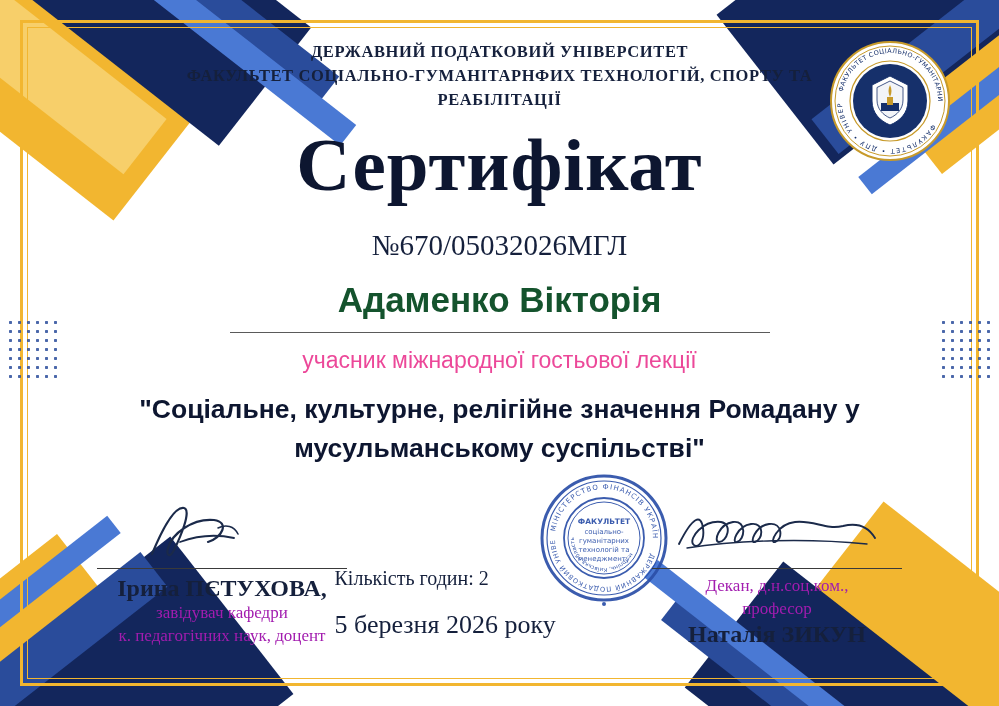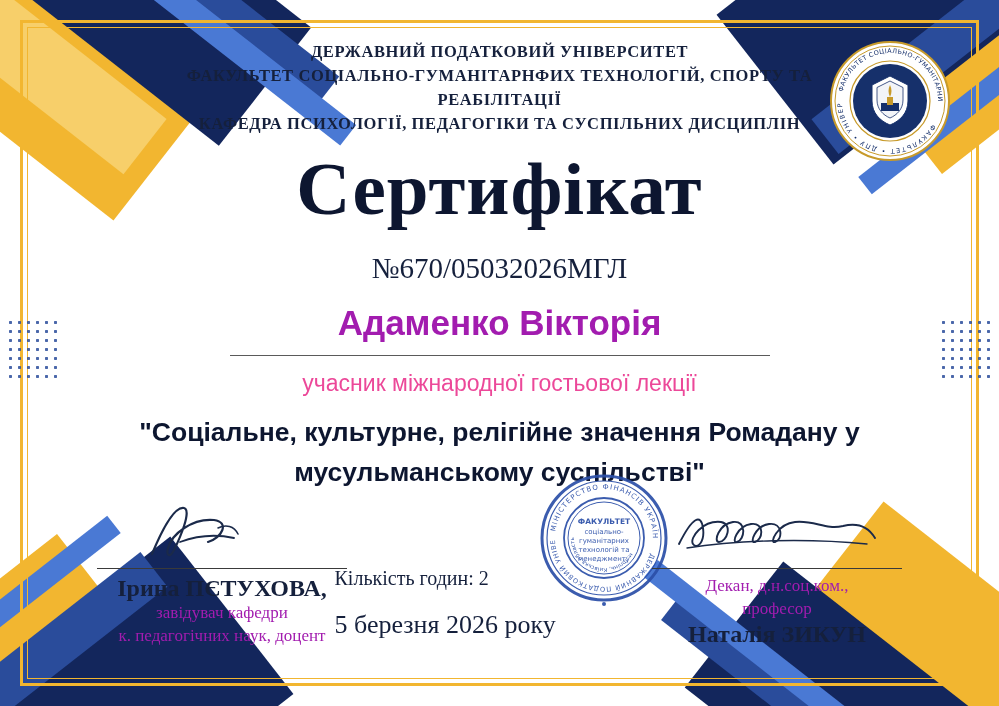--- a/index.html
+++ b/index.html
@@ -191,21 +191,21 @@
     font-family: "Liberation Serif", serif;
     font-size: 29px;
     color: #15203c;
   }
 
   .recipient {
     margin-top: 18px;
     font-family: "Liberation Sans", sans-serif;
     font-weight: bold;
     font-size: 35px;
-    color: #a21caf;
+    color: #14532d;
   }
 
   .rule {
     width: 540px;
     height: 1px;
     background: #5a5a5a;
     margin: 12px auto 0 auto;
   }
 
   .role-line {
@@ -352,21 +352,20 @@
       <text font-family="DejaVu Sans, sans-serif" font-size="6.4" fill="#16306b" letter-spacing="1.4">
         <textPath href="#arcBot" startOffset="16%">ФАКУЛЬТЕТ • ДПУ • УНІВЕР</textPath>
       </text>
     </svg>
   </div>
 
   <div class="content">
     <div class="org-block">
       <div class="org-line">ДЕРЖАВНИЙ ПОДАТКОВИЙ УНІВЕРСИТЕТ</div>
       <div class="org-line">ФАКУЛЬТЕТ СОЦІАЛЬНО-ГУМАНІТАРНФИХ ТЕХНОЛОГІЙ, СПОРТУ ТА РЕАБІЛІТАЦІЇ</div>
-      <div class="org-line">КАФЕДРА ПСИХОЛОГІЇ, ПЕДАГОГІКИ ТА СУСПІЛЬНИХ ДИСЦИПЛІН</div>
     </div>
 
     <div class="cert-title">Сертифікат</div>
     <div class="cert-number">№670/05032026МГЛ</div>
     <div class="recipient">Адаменко Вікторія</div>
     <div class="rule"></div>
     <div class="role-line">учасник  міжнародної гостьової лекції</div>
     <div class="lecture-title">"Соціальне, культурне, релігійне значення Ромадану у мусульманському суспільстві"</div>
   </div>
 

